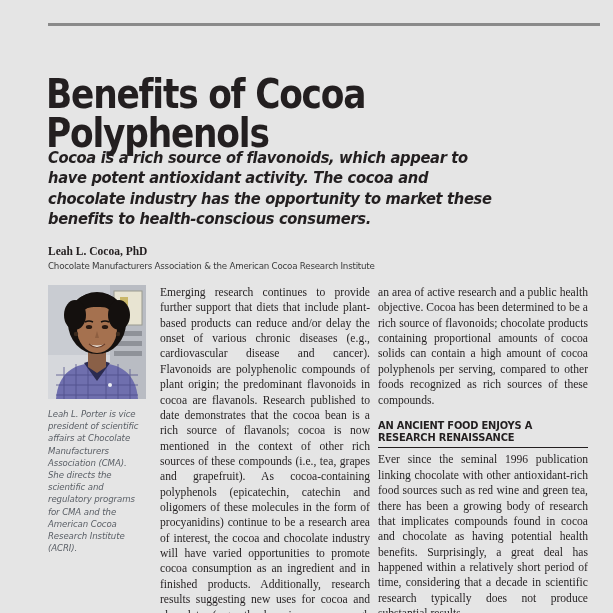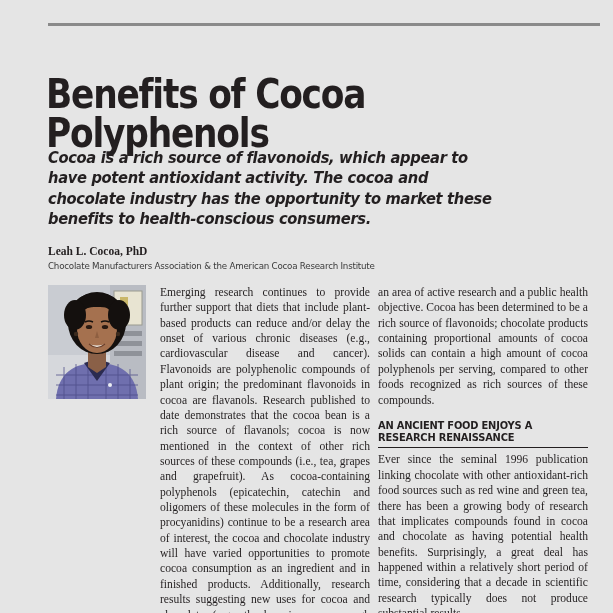--- a/index.html
+++ b/index.html
@@ -210,20 +210,21 @@
       <path d="M41 59 Q49 66 57 59 Q49 62 41 59 Z" fill="#f2efe8"></path>
       <path d="M41 59 Q49 66 57 59" stroke="#6b3f2a" stroke-width="1.1" fill="none"></path>
 
       <circle cx="28" cy="49" r="2.2" fill="#3a2a1e"></circle>
       <circle cx="70" cy="49" r="2.2" fill="#3a2a1e"></circle>
 
       <circle cx="62" cy="100" r="2" fill="#eceff4"></circle>
     </svg>
   </div>
 
+  <div class="caption">Leah L. Porter is vice president of scientific affairs at Chocolate Manufacturers Association (CMA). She directs the scientific and regulatory programs for CMA and the American Cocoa Research Institute (ACRI).</div>
 
   <div class="col col-left">
     <p>Emerging research continues to provide further support that diets that include plant-based products can reduce and/or delay the onset of various chronic diseases (e.g., cardiovascular disease and cancer). Flavonoids are polyphenolic compounds of plant origin; the predominant flavonoids in cocoa are flavanols. Research published to date demonstrates that the cocoa bean is a rich source of flavanols; cocoa is now mentioned in the context of other rich sources of these compounds (i.e., tea, grapes and grapefruit). As cocoa-containing polyphenols (epicatechin, catechin and oligomers of these molecules in the form of procyanidins) continue to be a research area of interest, the cocoa and chocolate industry will have varied opportunities to promote cocoa consumption as an ingredient and in finished products. Additionally, research results suggesting new uses for cocoa and chocolate (e.g., theobromine as a cough suppressant) will</p>
   </div>
 
   <div class="col col-right">
     <p>an area of active research and a public health objective. Cocoa has been determined to be a rich source of flavonoids; chocolate products containing proportional amounts of cocoa solids can contain a high amount of cocoa polyphenols per serving, compared to other foods recognized as rich sources of these compounds.</p>
     <div class="sect-head">AN ANCIENT FOOD ENJOYS A RESEARCH RENAISSANCE</div>
     <div class="sect-rule"></div>
     <p>Ever since the seminal 1996 publication linking chocolate with other antioxidant-rich food sources such as red wine and green tea, there has been a growing body of research that implicates compounds found in cocoa and chocolate as having potential health benefits. Surprisingly, a great deal has happened within a relatively short period of time, considering that a decade in scientific research typically does not produce substantial results.</p>

